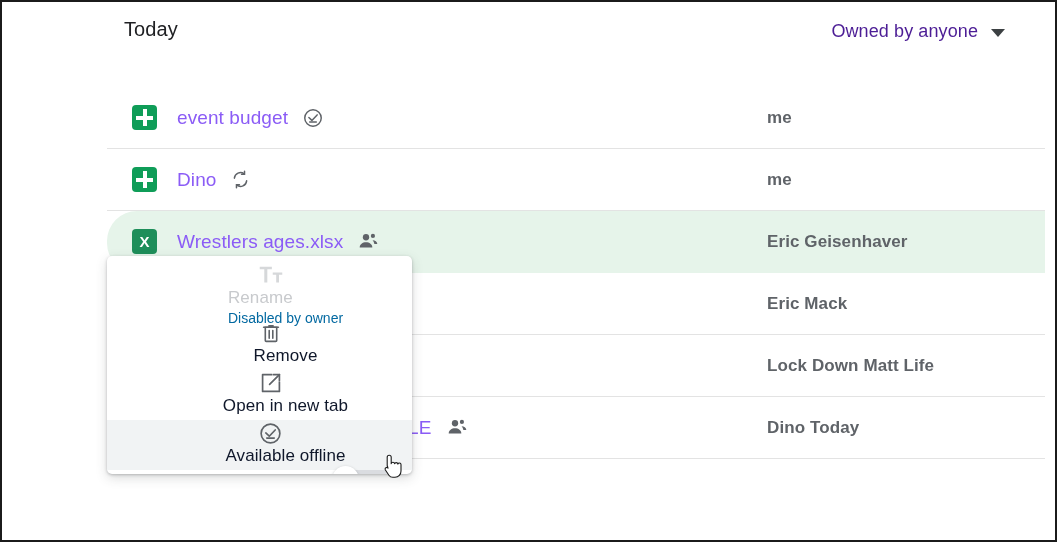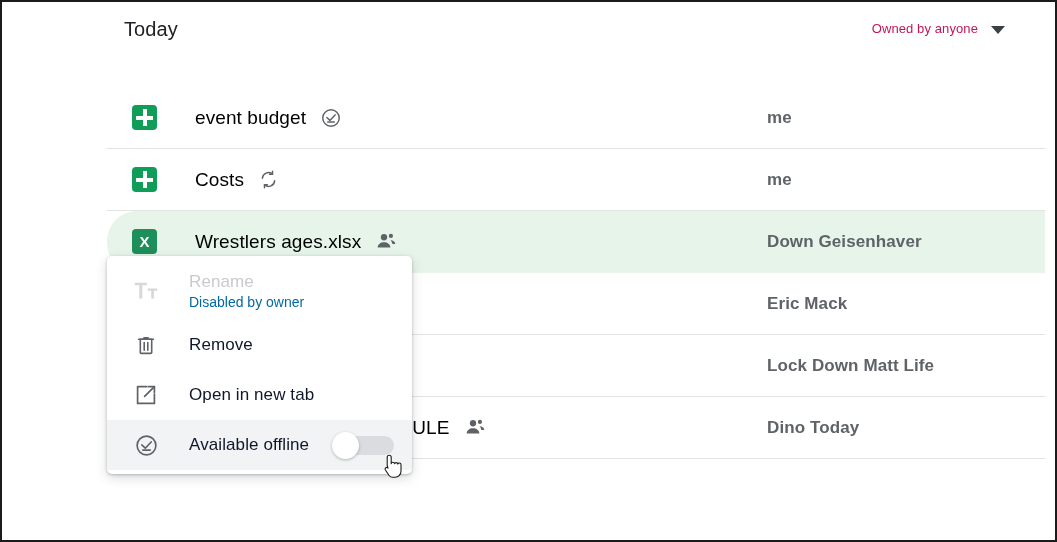--- a/index.html
+++ b/index.html
@@ -34,22 +34,22 @@
     letter-spacing: .1px;
   }
   .owner-filter {
     position: absolute;
     right: 50px; top: 19px;
     display: flex; align-items: center;
     gap: 13px;
     cursor: pointer;
   }
   .owner-filter-label {
-    font-size: 13px;
-    color: #be185d;
+    font-size: 18px;
+    color: #4c1d95;
     letter-spacing: .1px;
   }
   .caret {
     width: 0; height: 0;
     border-left: 7px solid transparent;
     border-right: 7px solid transparent;
     border-top: 8px solid #3c4043;
     margin-top: 3px;
   }
 
@@ -115,23 +115,23 @@
     background: #fff;
   }
   .ftype-icon.excel span {
     color: #fff;
     font-size: 15px;
     font-weight: bold;
     line-height: 1;
   }
 
   .file-name {
-    margin-left: 38px;
+    margin-left: 20px;
     font-size: 19px;
-    color: #000000;
+    color: #8b5cf6;
     letter-spacing: .1px;
     white-space: nowrap;
   }
   .name-badge {
     margin-left: 14px;
     display: inline-flex;
     align-items: center;
     color: #5f6368;
     flex: 0 0 auto;
   }
@@ -147,20 +147,21 @@
     padding: 6px 0 4px 0;
     z-index: 30;
     overflow: hidden;
   }
   .menu-item {
     display: flex;
     align-items: center;
     height: 50px;
     padding: 0 4px 0 26px;
     cursor: pointer;
+    flex-direction: column;
   }
   .menu-item.disabled { cursor: default; height: 58px; }
   .menu-item.hovered  { background: #f1f3f4; }
   .menu-icon {
     width: 26px; height: 26px;
     flex: 0 0 auto;
     display: flex; align-items: center; justify-content: center;
     color: #5f6368;
   }
   .menu-icon.muted { color: #d6d8da; }
@@ -243,21 +244,21 @@
             <path d="M8.4 16.4 H15.6" stroke-linecap="round"></path>
           </svg>
         </span>
       </div>
       <div class="cell-owner">me</div>
     </div>
 
     <div class="file-row">
       <div class="cell-name">
         <span class="ftype-icon sheets"></span>
-        <span class="file-name">Costs</span>
+        <span class="file-name">Dino</span>
         <span class="name-badge">
           <svg width="21" height="21" viewBox="0 0 24 24" fill="none" stroke="currentColor" stroke-width="1.7" stroke-linecap="round">
             <path d="M5 10.5 A7 7 0 0 1 16.2 5.6"></path>
             <path d="M19 13.5 A7 7 0 0 1 7.8 18.4"></path>
             <path d="M16.6 2.6 L16.6 6.1 L13.2 6.1"></path>
             <path d="M7.4 21.4 L7.4 17.9 L10.8 17.9"></path>
           </svg>
         </span>
       </div>
       <div class="cell-owner">me</div>
@@ -271,21 +272,21 @@
         <span class="file-name">Wrestlers ages.xlsx</span>
         <span class="name-badge">
           <svg width="23" height="23" viewBox="0 0 24 24" fill="currentColor">
             <circle cx="9.4" cy="7.6" r="3.3"></circle>
             <path d="M2.8 18.2c0-3.3 3-5.4 6.6-5.4s6.6 2.1 6.6 5.4z"></path>
             <circle cx="16.6" cy="6.2" r="2.2"></circle>
             <path d="M16.2 10.6c2.6 0 5 1.5 5 4.1h-3.1c-.2-1.7-.9-3.1-1.9-4.1z"></path>
           </svg>
         </span>
       </div>
-      <div class="cell-owner">Down Geisenhaver</div>
+      <div class="cell-owner">Eric Geisenhaver</div>
     </div>
 
     <div class="file-row">
       <div class="cell-name">
         <span class="file-name"></span>
       </div>
       <div class="cell-owner">Eric Mack</div>
     </div>
 
     <div class="file-row">

